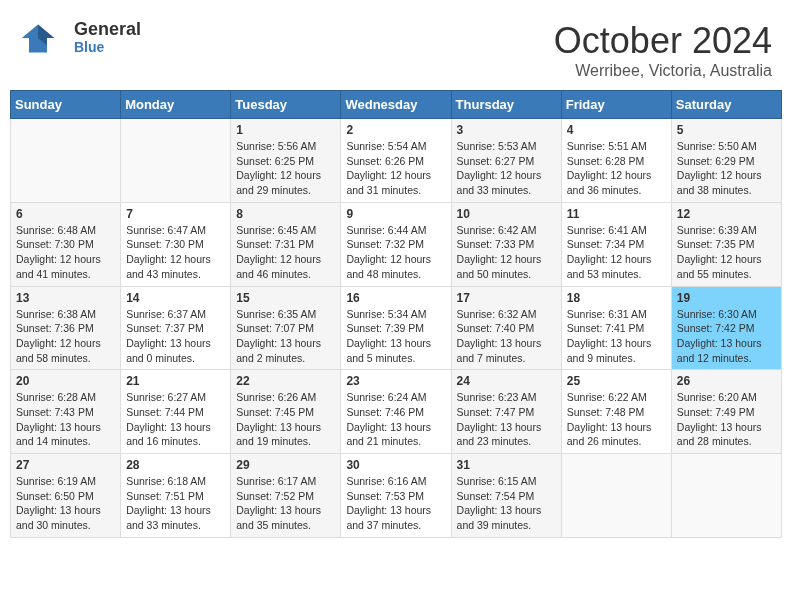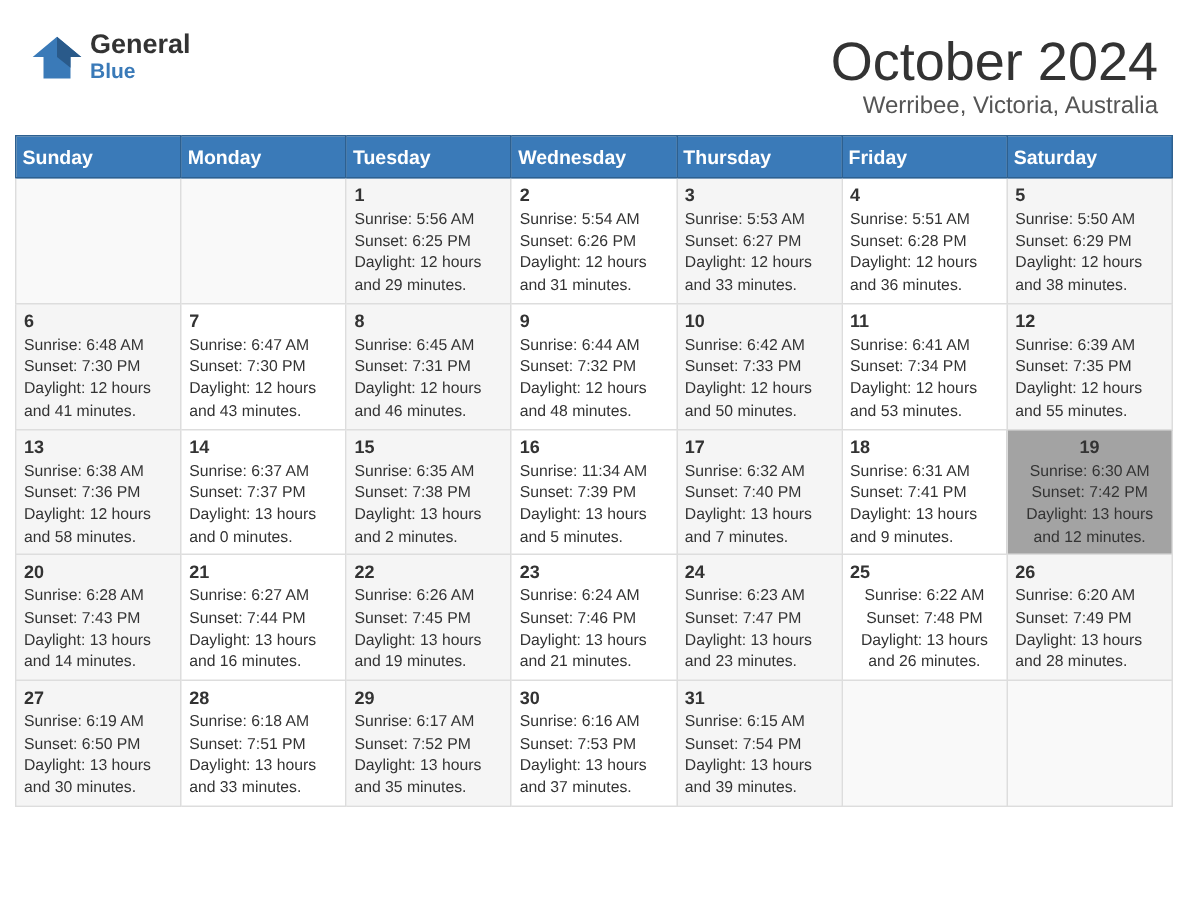--- a/index.html
+++ b/index.html
@@ -12,21 +12,21 @@
     }
     .header {
       display: flex;
       justify-content: space-between;
       align-items: flex-start;
       padding: 10px 10px 5px 10px;
     }
     .logo {
       display: flex;
       align-items: center;
-      gap: 4px;
+      gap: 18px;
     }
     .logo-text {
       display: flex;
       flex-direction: column;
       line-height: 1.1;
     }
     .logo-general {
       font-size: 18px;
       font-weight: bold;
       color: #333;
@@ -214,42 +214,42 @@
         </td>
         <td style="background: rgb(255, 255, 255);">
           <span class="day-num">14</span>
           <div class="cell-content" style="white-space: pre-line;">Sunrise: 6:37 AM
 Sunset: 7:37 PM
 Daylight: 13 hours and 0 minutes.</div>
         </td>
         <td style="background: rgb(245, 245, 245);">
           <span class="day-num">15</span>
           <div class="cell-content" style="white-space: pre-line;">Sunrise: 6:35 AM
-Sunset: 7:38 PM
+Sunset: 7:07 PM
 Daylight: 13 hours and 2 minutes.</div>
         </td>
         <td style="background: rgb(255, 255, 255);">
           <span class="day-num">16</span>
-          <div class="cell-content" style="white-space: pre-line;">Sunrise: 11:34 AM
+          <div class="cell-content" style="white-space: pre-line;">Sunrise: 5:34 AM
 Sunset: 7:39 PM
 Daylight: 13 hours and 5 minutes.</div>
         </td>
         <td style="background: rgb(245, 245, 245);">
           <span class="day-num">17</span>
           <div class="cell-content" style="white-space: pre-line;">Sunrise: 6:32 AM
 Sunset: 7:40 PM
 Daylight: 13 hours and 7 minutes.</div>
         </td>
         <td style="background: rgb(255, 255, 255);">
           <span class="day-num">18</span>
           <div class="cell-content" style="white-space: pre-line;">Sunrise: 6:31 AM
 Sunset: 7:41 PM
 Daylight: 13 hours and 9 minutes.</div>
         </td>
-        <td style="background: #a3a3a3; text-align: center;">
+        <td style="background: #7dd3fc;">
           <span class="day-num">19</span>
           <div class="cell-content" style="white-space: pre-line;">Sunrise: 6:30 AM
 Sunset: 7:42 PM
 Daylight: 13 hours and 12 minutes.</div>
         </td>
       </tr>
       <tr>
         <td style="background: rgb(245, 245, 245);">
           <span class="day-num">20</span>
           <div class="cell-content" style="white-space: pre-line;">Sunrise: 6:28 AM
@@ -275,21 +275,21 @@
 Daylight: 13 hours and 21 minutes.</div>
         </td>
         <td style="background: rgb(245, 245, 245);">
           <span class="day-num">24</span>
           <div class="cell-content" style="white-space: pre-line;">Sunrise: 6:23 AM
 Sunset: 7:47 PM
 Daylight: 13 hours and 23 minutes.</div>
         </td>
         <td style="background: rgb(255, 255, 255);">
           <span class="day-num">25</span>
-          <div class="cell-content" style="white-space: pre-line; text-align: center;">Sunrise: 6:22 AM
+          <div class="cell-content" style="white-space: pre-line;">Sunrise: 6:22 AM
 Sunset: 7:48 PM
 Daylight: 13 hours and 26 minutes.</div>
         </td>
         <td style="background: rgb(245, 245, 245);">
           <span class="day-num">26</span>
           <div class="cell-content" style="white-space: pre-line;">Sunrise: 6:20 AM
 Sunset: 7:49 PM
 Daylight: 13 hours and 28 minutes.</div>
         </td>
       </tr>

